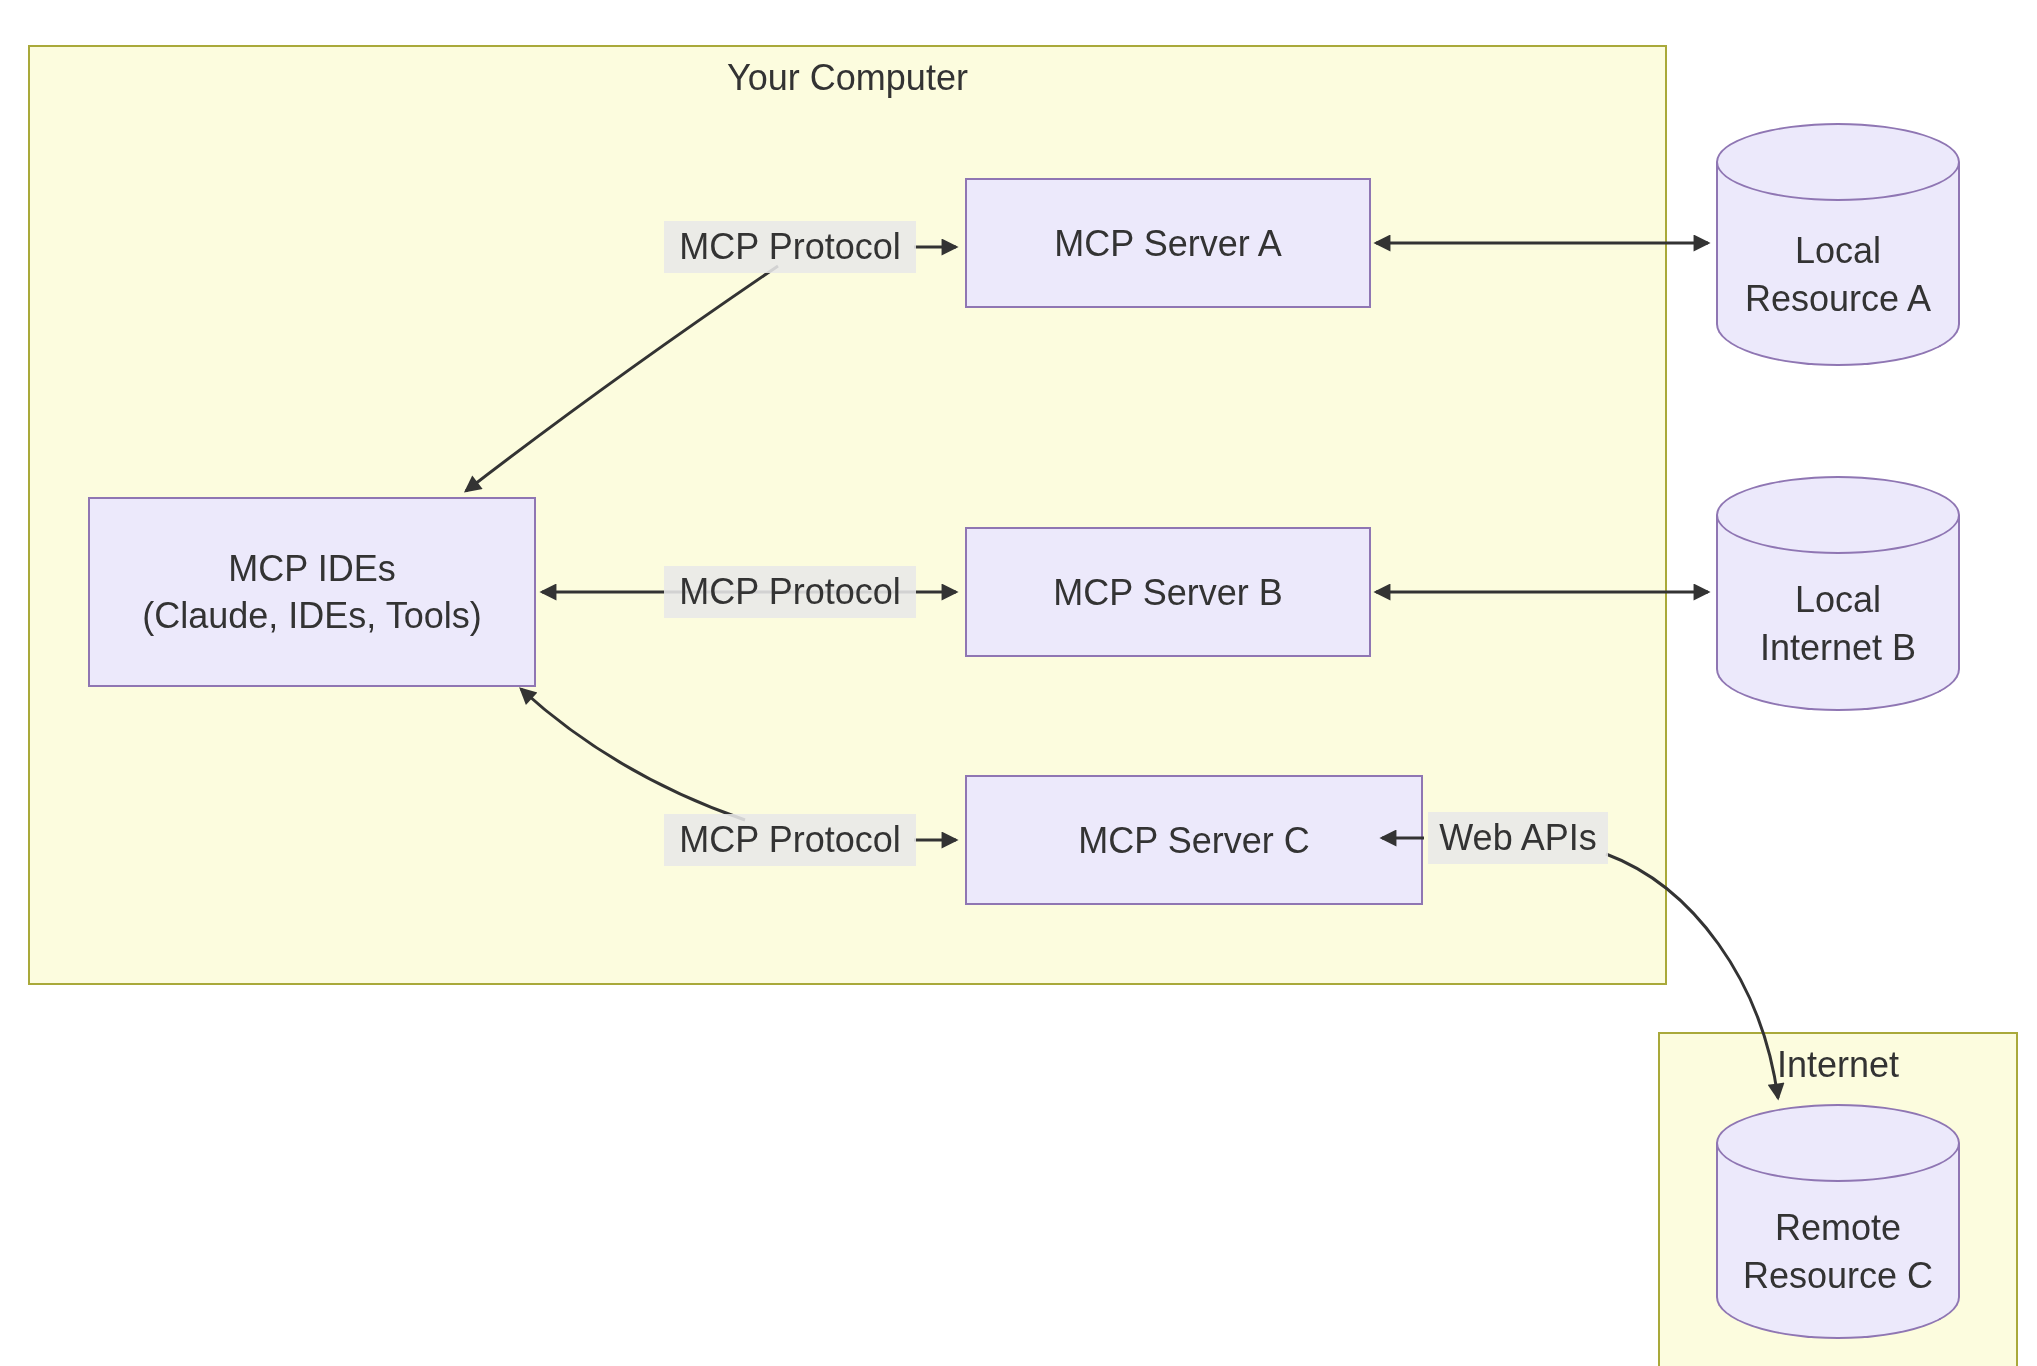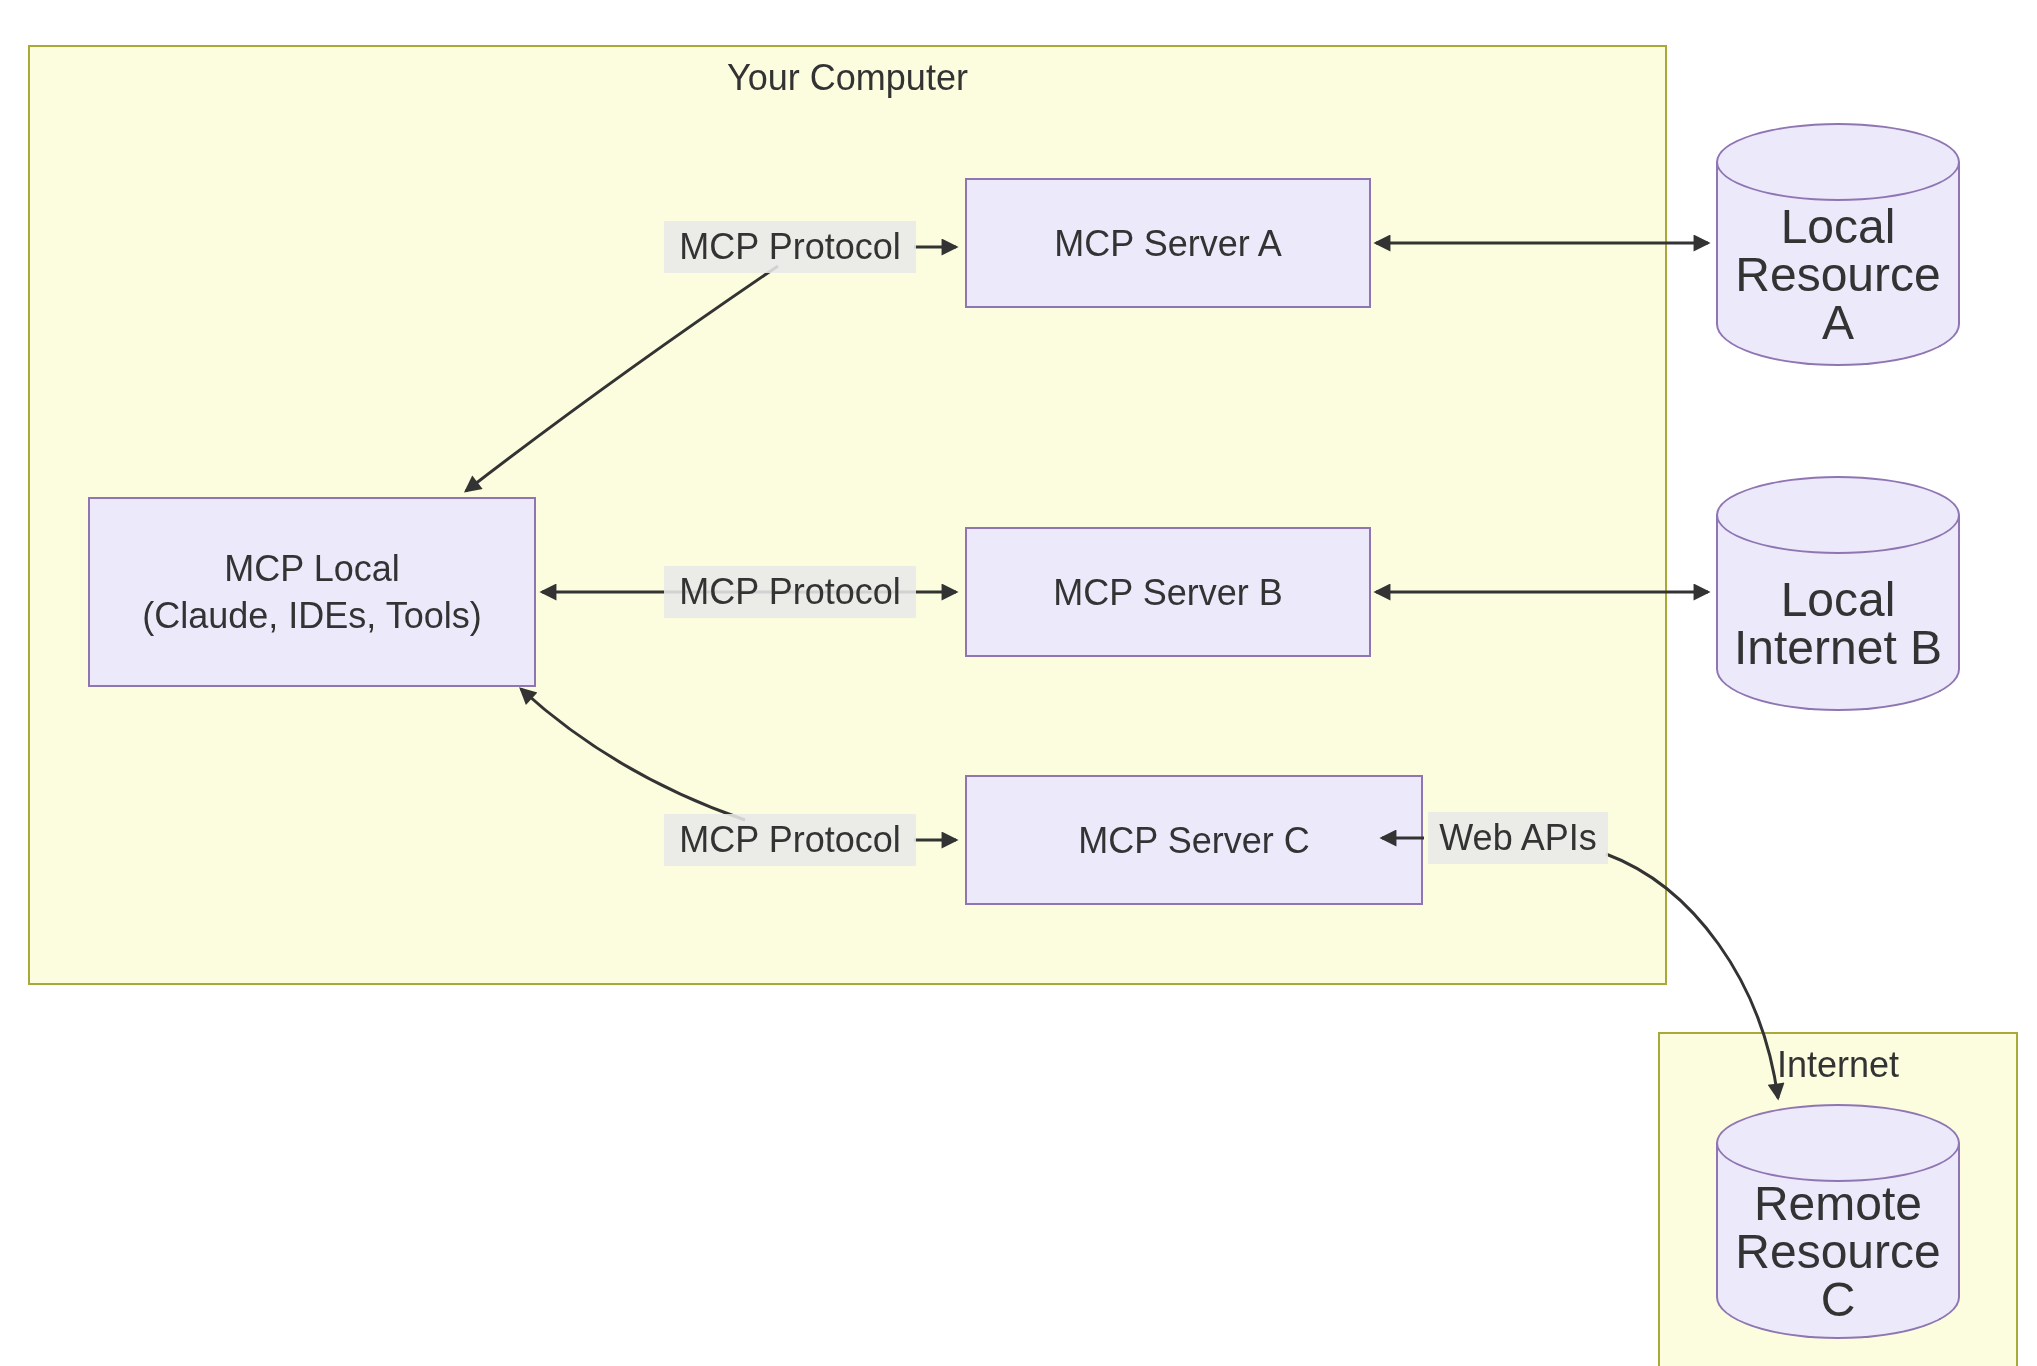--- a/index.html
+++ b/index.html
@@ -14,21 +14,21 @@
 
   .container-box{position:absolute;background:var(--container-fill);
     border:2px solid var(--container-border);z-index:0}
   .container-title{position:absolute;left:0;right:0;top:10px;text-align:center;
     font-size:36px;color:var(--text)}
 
   .node{position:absolute;background:var(--node-fill);border:2.5px solid var(--node-border);
     display:flex;flex-direction:column;align-items:center;justify-content:center;
     font-size:36px;line-height:47px;text-align:center;z-index:1}
 
-  .cyl{position:absolute;z-index:1;font-size:48px;line-height:48px;text-align:center}
+  .cyl{position:absolute;z-index:1;font-size:36px;line-height:48px;text-align:center}
   .cyl-body{position:absolute;left:0;right:0;top:39px;bottom:0;background:var(--node-fill);
     border:2.5px solid var(--node-border);border-top:none;
     border-radius:0 0 122px 122px / 0 0 42px 42px}
   .cyl-top{position:absolute;left:0;right:0;top:0;height:78px;background:var(--node-fill);
     border:2.5px solid var(--node-border);border-radius:50%}
   .cyl-text{position:absolute;left:0;right:0;top:70px;bottom:10px;display:flex;
     flex-direction:column;align-items:center;justify-content:center}
 
   svg.edges{position:absolute;left:0;top:0;z-index:2;pointer-events:none}
   svg.edges path.line{fill:none;stroke:var(--edge);stroke-width:3px}
@@ -45,21 +45,21 @@
 
   <div class="container-box" style="left:28px;top:45px;width:1639px;height:940px;">
     <div class="container-title">Your Computer</div>
   </div>
 
   <div class="container-box" style="left:1658px;top:1032px;width:360px;height:348px;">
     <div class="container-title">Internet</div>
   </div>
 
   <div class="node" style="left:88px;top:497px;width:448px;height:190px;">
-    <div>MCP Local</div>
+    <div>MCP IDEs</div>
     <div>(Claude, IDEs, Tools)</div>
   </div>
 
   <div class="node" style="left:965px;top:527px;width:406px;height:130px;">
     <div>MCP Server B</div>
   </div>
   <div class="node" style="left:965px;top:178px;width:406px;height:130px;">
     <div>MCP Server A</div>
   </div>
   <div class="node" style="left:965px;top:775px;width:458px;height:130px;">

